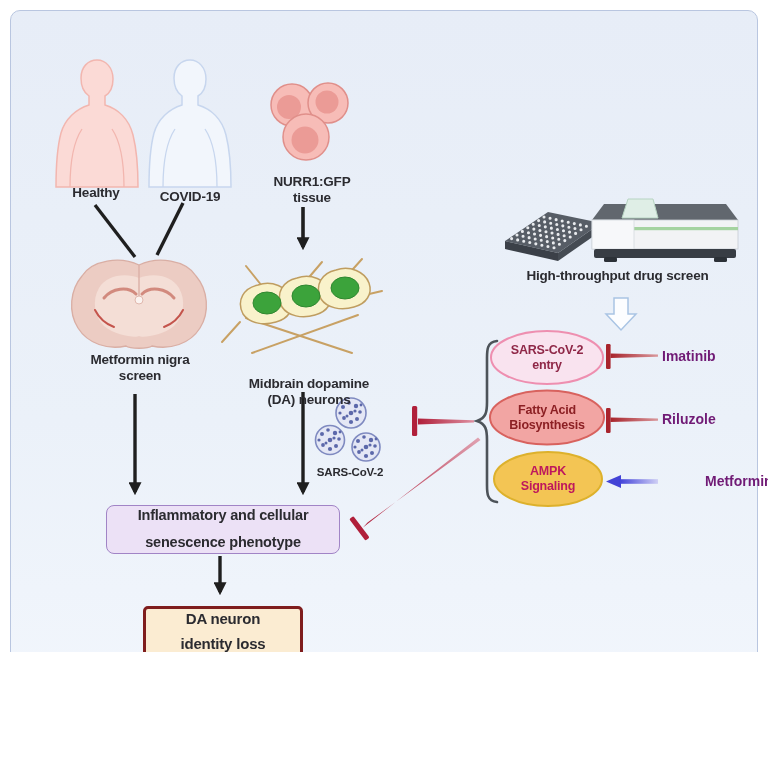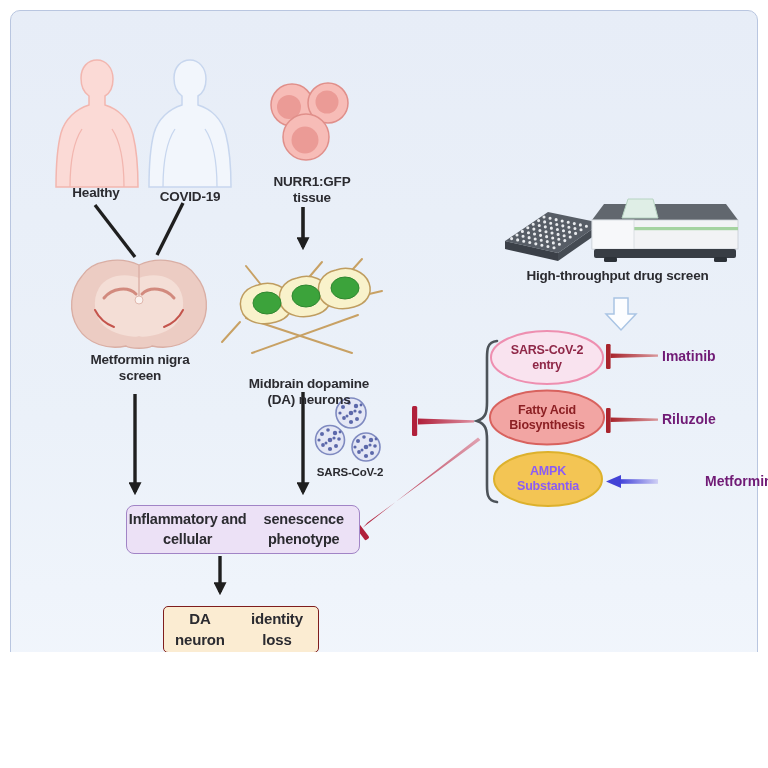--- a/index.html
+++ b/index.html
@@ -4,25 +4,25 @@
 <style>
   html,body{margin:0;padding:0;background:#ffffff;}
   #stage{position:relative;width:768px;height:652px;font-family:"Liberation Sans",sans-serif;overflow:hidden;}
   #panel{position:absolute;left:10px;top:10px;width:746px;height:746px;border:1.5px solid #b9c6e0;border-radius:10px;
          background:linear-gradient(180deg,#e7edf7 0%,#ebf1f9 55%,#f3f7fd 100%);}
   #art{position:absolute;left:0;top:0;z-index:1;}
   .lbl{position:absolute;z-index:2;font-weight:800;color:#2b2b30;text-align:center;line-height:1.22;letter-spacing:-0.2px;font-size:13.5px;}
   .lbl.small{font-size:11.5px;}
   .drug{position:absolute;z-index:2;font-weight:800;color:#701a75;font-size:14px;text-align:left;}
   .etext{position:absolute;z-index:2;font-weight:800;text-align:center;line-height:1.18;font-size:12.5px;letter-spacing:-0.2px;}
-  .e1{color:#8f2747}.e2{color:#8c2024}.e3{color:#8b5cf6}
-  .obox{position:absolute;z-index:2;display:flex;flex-direction:row;align-items:center;justify-content:space-between;
-        font-weight:800;color:#2b2b30;text-align:center;letter-spacing:-0.2px;margin-left:20px;}
+  .e1{color:#8f2747}.e2{color:#8c2024}.e3{color:#be185d}
+  .obox{position:absolute;z-index:2;display:flex;flex-direction:column;align-items:center;justify-content:space-between;
+        font-weight:800;color:#2b2b30;text-align:center;letter-spacing:-0.2px;}
   #phenotype-box{left:106px;top:505px;width:232px;height:47px;background:#ece1f6;border:1.5px solid #a184c6;border-radius:8px;font-size:14.5px;line-height:1.35;}
-  #identity-box{left:143px;top:606px;width:154px;height:45px;background:#fbecd2;border:1px solid #7f1d1d;border-radius:5px;font-size:15px;line-height:1.35;}
+  #identity-box{left:143px;top:606px;width:154px;height:45px;background:#fbecd2;border:3px solid #7f1d1d;border-radius:5px;font-size:15px;line-height:1.35;}
 </style>
 </head>
 <body>
 
 <div id="stage">
   <div id="panel"></div>
 
   <svg id="art" width="768" height="768" viewBox="0 0 768 768">
     <defs>
       <marker id="ah" viewBox="0 0 12 12" refX="9" refY="6" markerWidth="13" markerHeight="13" orient="auto" markerUnits="userSpaceOnUse">
@@ -203,21 +203,21 @@
   <div class="etext e1" style="left:487px;top:343px;width:120px;">
     <div>SARS-CoV-2</div>
     <div>entry</div>
   </div>
   <div class="etext e2" style="left:487px;top:403px;width:120px;">
     <div>Fatty Acid</div>
     <div>Biosynthesis</div>
   </div>
   <div class="etext e3" style="left:493px;top:464px;width:110px;">
     <div>AMPK</div>
-    <div>Substantia</div>
+    <div>Signaling</div>
   </div>
 
   <div class="drug" style="left:662px;top:348px;width:90px;">Imatinib</div>
   <div class="drug" style="left:662px;top:411px;width:90px;">Riluzole</div>
   <div class="drug" style="left:660px;top:473px;width:95px;margin-left:45px;">Metformin</div>
 
   <div class="obox" id="phenotype-box">
     <div>Inflammatory and cellular</div>
     <div>senescence phenotype</div>
   </div>

